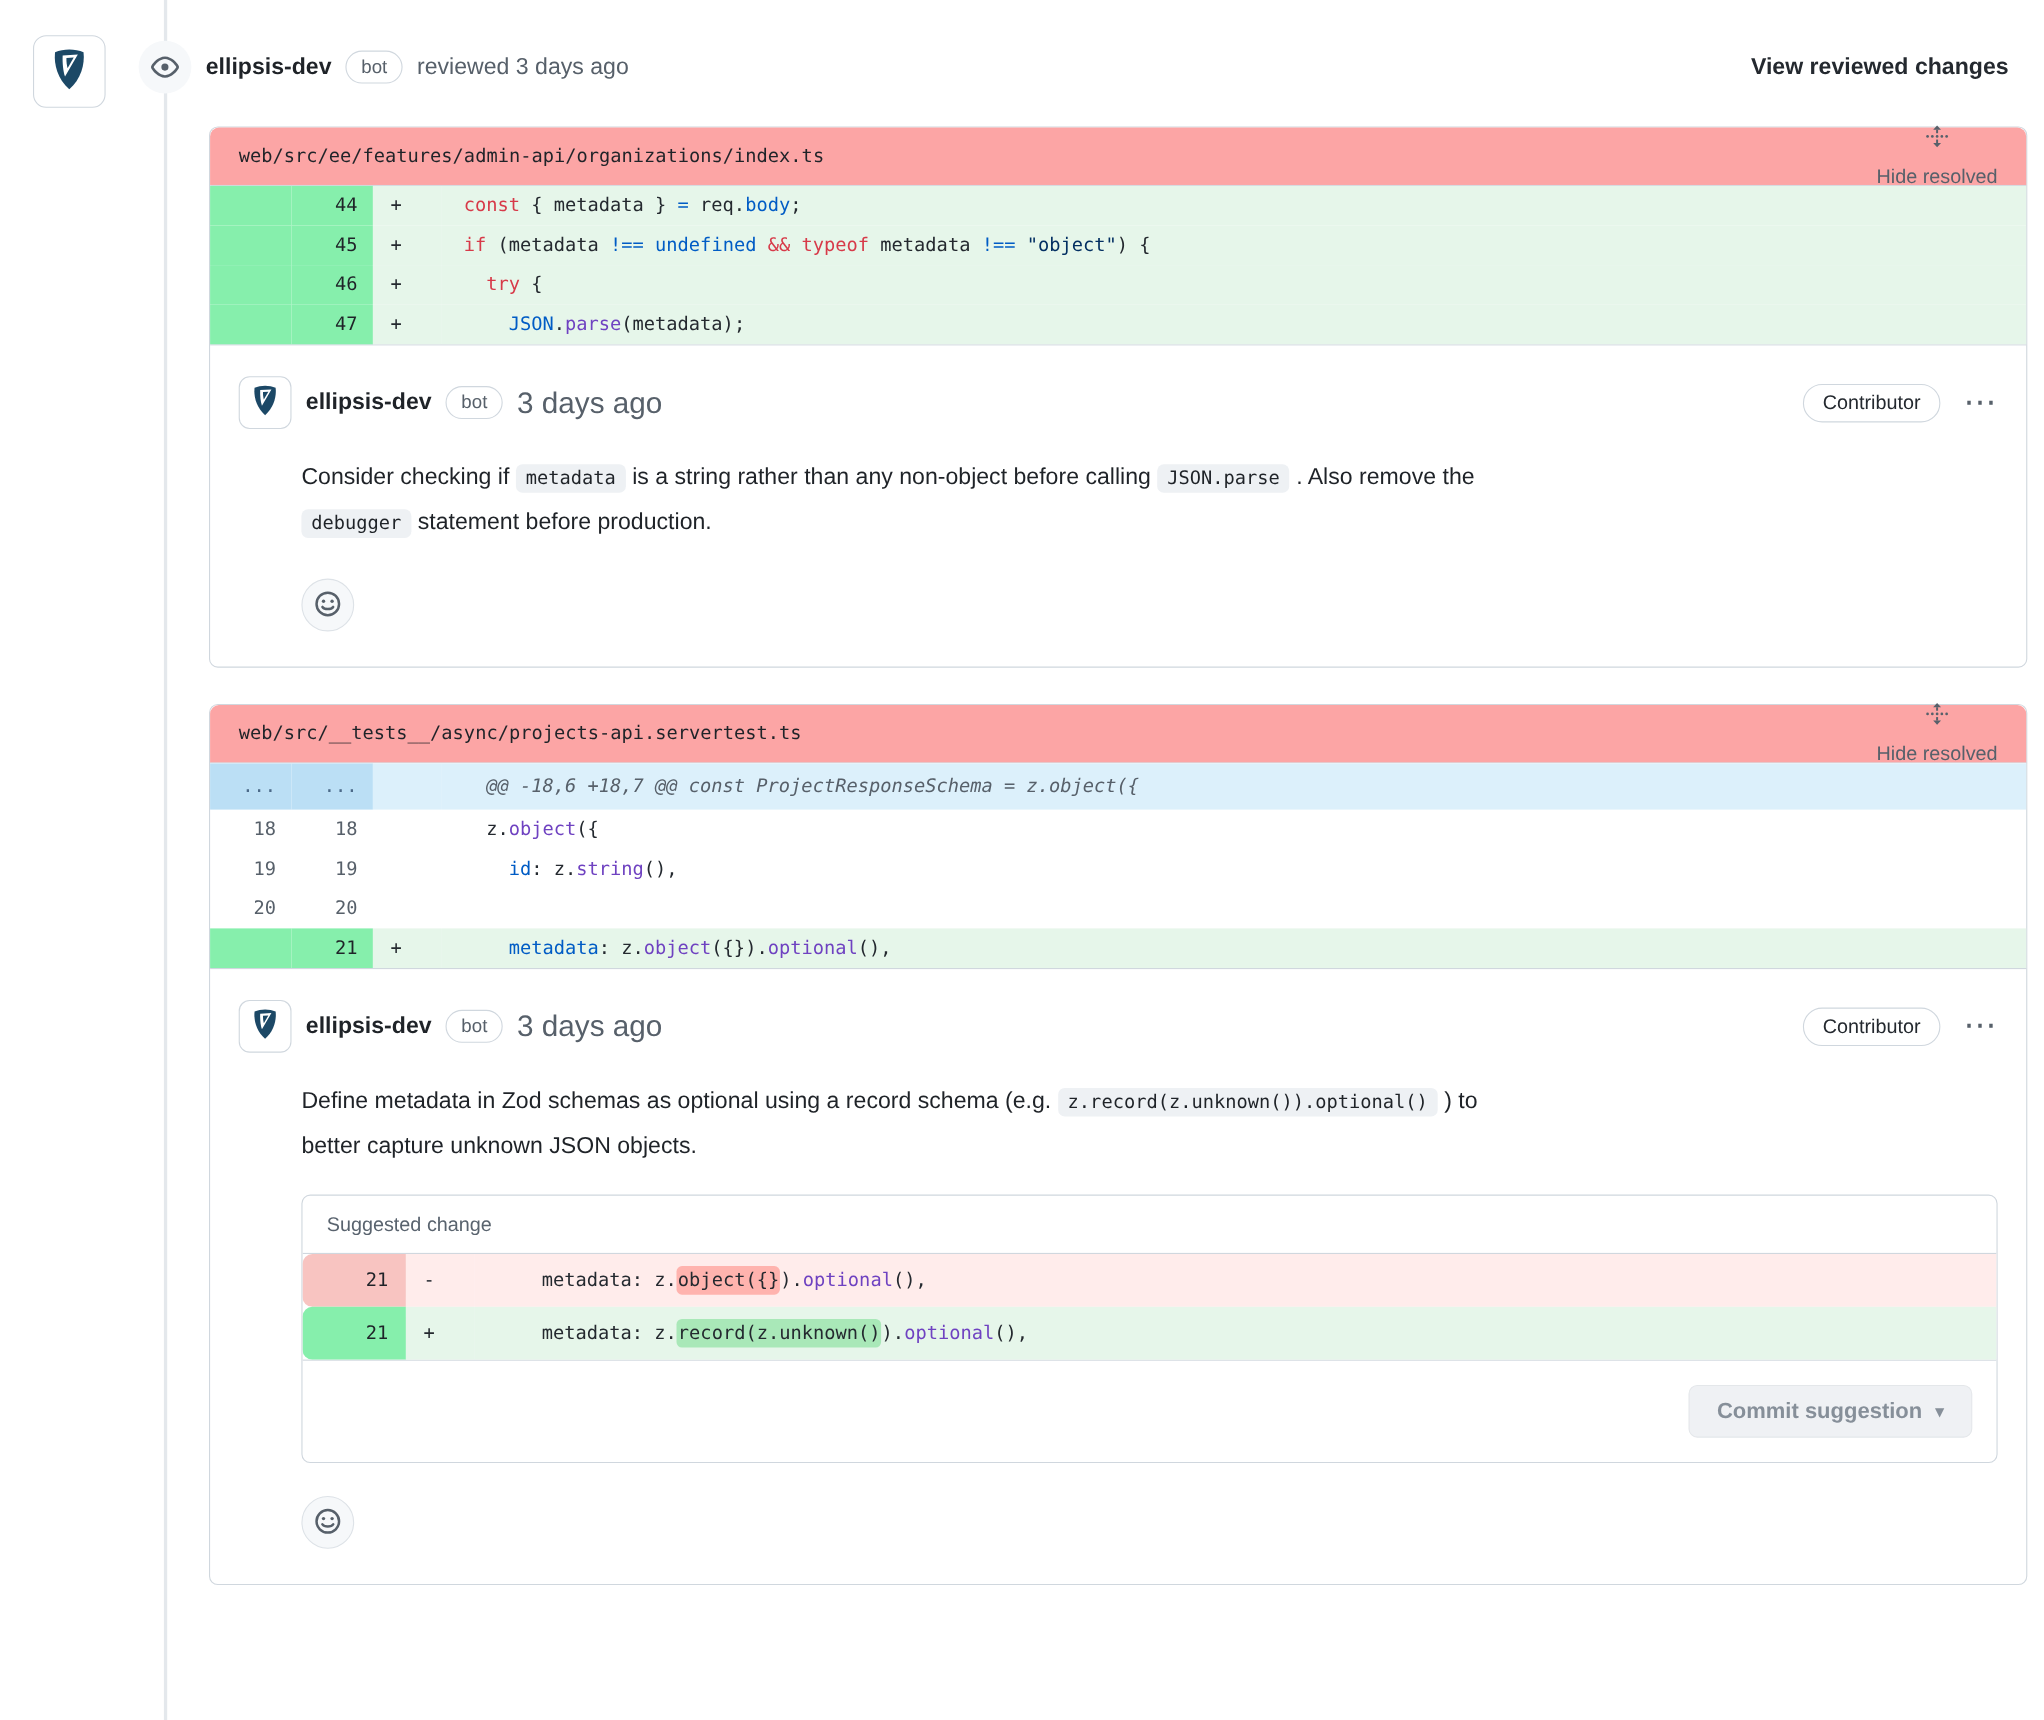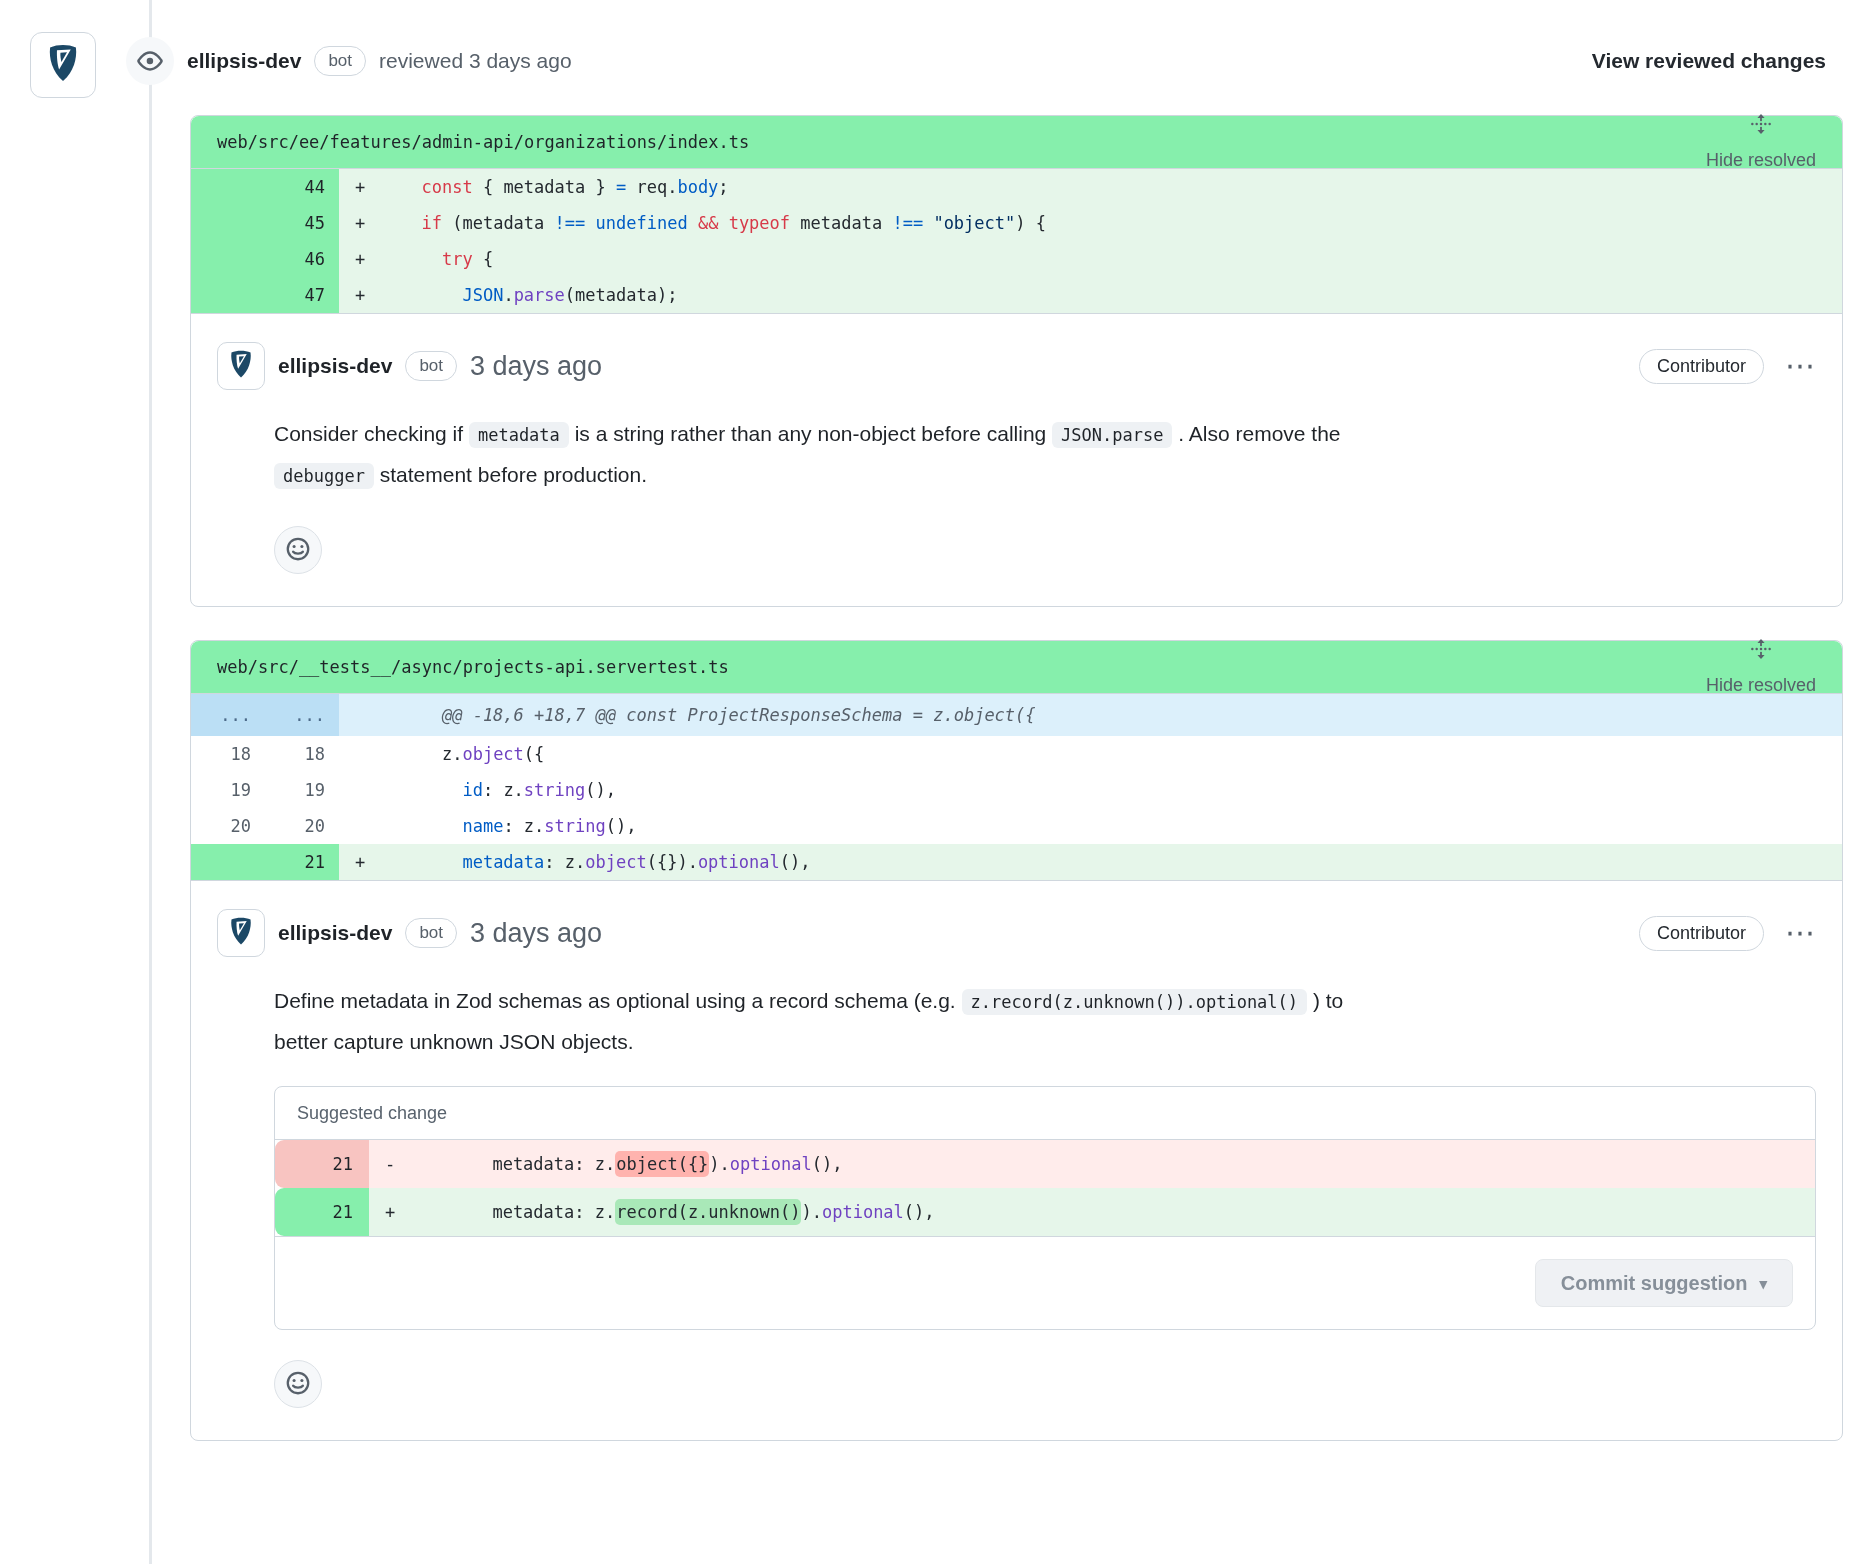--- a/index.html
+++ b/index.html
@@ -11,21 +11,21 @@
   .review-header{position:absolute;left:126px;top:36px;right:32px;height:50px;display:flex;align-items:center;gap:13px;}
   .eye-wrap{width:48px;height:48px;border-radius:50%;background:#f6f8fa;display:flex;align-items:center;justify-content:center;flex:none;}
   .author{font-weight:700;font-size:21px;color:#1f2328;cursor:pointer;}
   .bot-pill{border:1px solid #d0d7de;border-radius:999px;padding:3px 13px;font-size:17px;color:#57606a;line-height:1.25;background:#fff;}
   .action{font-size:21px;color:#57606a;}
   .spacer{flex:1;}
   .view-changes{font-size:21px;font-weight:700;color:#24292f;cursor:pointer;}
 
   .cards{position:absolute;left:190px;top:115px;width:1653px;}
   .card{border:1px solid #d0d7de;border-radius:8px;background:#fff;margin-bottom:33px;}
-  .file-header{display:flex;align-items:center;gap:12px;height:52px;padding:0 26px;background:#86efac;
+  .file-header{display:flex;align-items:center;gap:12px;height:52px;padding:0 26px;background:#fca5a5;
         border-bottom:1px solid #d0d7de;border-radius:8px 8px 0 0;}
   .file-path{font-family:"DejaVu Sans Mono",monospace;font-size:17px;color:#1f2328;cursor:pointer;}
   .hide-resolved{display:flex;align-items:center;gap:10px;background:none;border:none;font-size:18px;
         color:#57606a;font-family:"Liberation Sans",sans-serif;cursor:pointer;padding:0;flex-direction:column;}
 
   .diff{font-family:"DejaVu Sans Mono",monospace;font-size:17px;}
   .drow{display:flex;align-items:stretch;line-height:36px;}
   .gut{width:60px;flex:none;text-align:right;padding-right:14px;color:#57606a;}
   .gut.single{width:78px;padding-right:16px;}
   .marker{width:46px;flex:none;padding-left:16px;color:#24292f;}
@@ -215,21 +215,20 @@
           <div class="drow t-ctx">
             <div class="gut">19</div>
             <div class="gut">19</div>
             <div class="marker"></div>
             <div class="codecell"><span class="tk-p">      </span><span class="tk-c">id</span><span class="tk-p">: z.</span><span class="tk-f">string</span><span class="tk-p">(),</span></div>
           </div>
           <div class="drow t-ctx">
             <div class="gut">20</div>
             <div class="gut">20</div>
             <div class="marker"></div>
-            <div class="codecell"><span class="tk-p">      </span><span class="tk-c">name</span><span class="tk-p">: z.</span><span class="tk-f">string</span><span class="tk-p">(),</span></div>
           </div>
           <div class="drow t-add">
             <div class="gut"></div>
             <div class="gut">21</div>
             <div class="marker">+</div>
             <div class="codecell"><span class="tk-p">      </span><span class="tk-c">metadata</span><span class="tk-p">: z.</span><span class="tk-f">object</span><span class="tk-p">({}).</span><span class="tk-f">optional</span><span class="tk-p">(),</span></div>
           </div>
         </div>
       <div class="comment">
         <div class="c-head">

